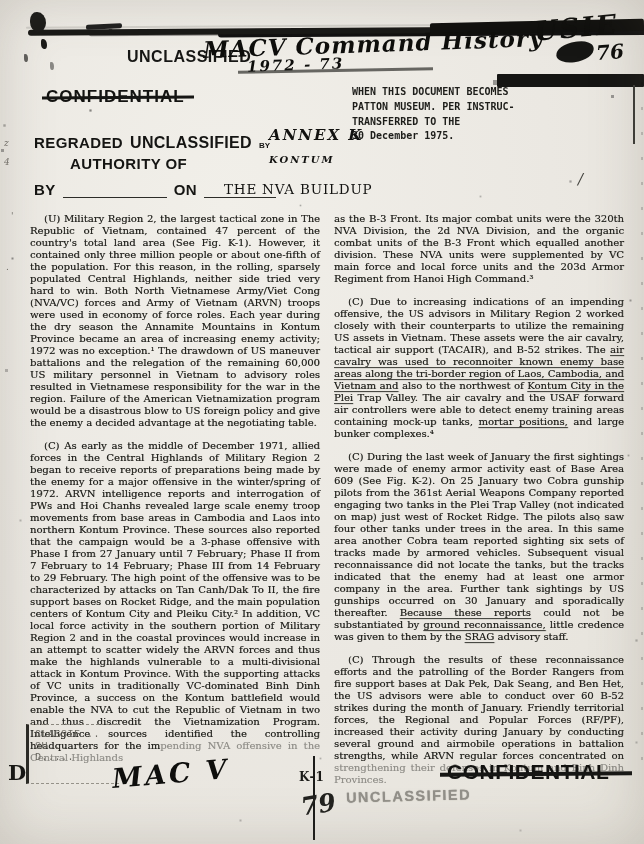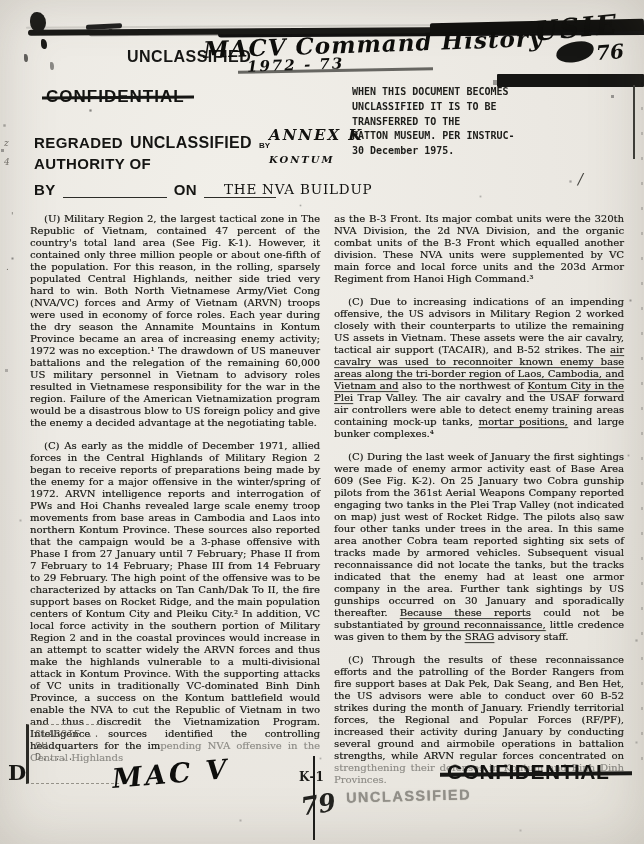--- a/index.html
+++ b/index.html
@@ -48,21 +48,21 @@
   .strike-top{left:42px;top:96px;width:152px;height:2.6px;transform:rotate(-.3deg);}
   .notice{left:352px;top:85px;width:276px;font-family:"DejaVu Sans Mono",monospace;font-weight:bold;
     font-size:10px;line-height:14.8px;color:#1d1d1a;border-right:2px solid #3c3c38;padding-right:5px;}
   .annex{left:269px;top:126px;font-weight:bold;font-style:italic;font-size:15px;letter-spacing:2px;color:#121210;}
   .kontum{left:269px;top:154px;font-weight:bold;font-style:italic;font-size:10px;letter-spacing:2px;color:#121210;}
   .regrade{left:34px;top:134px;font-family:"Liberation Sans",sans-serif;color:#151513;}
   .regrade .row{display:flex;align-items:baseline;gap:7px;}
   .regrade .sm{font-size:15px;font-weight:bold;letter-spacing:.4px;}
   .regrade .lg{font-size:16px;font-weight:bold;letter-spacing:.3px;}
   .regrade .xs{font-size:8px;font-weight:bold;}
-  .regrade .r2{margin-top:3px;}
+  .regrade .r2{margin-top:3px;margin-left:36px;}
   .regrade .r3{margin-top:9px;align-items:flex-end;}
   .blank{display:inline-block;border-bottom:1.4px solid #2c2c28;height:9px;}
   .b1{width:104px;} .b2{width:72px;}
   .section-heading{left:224px;top:181px;font-weight:normal;font-size:13.5px;letter-spacing:.8px;color:#131311;}
   .slash-mark{left:578px;top:170px;font-style:italic;font-size:15px;color:#44443f;}
 
   
   .cols{left:30px;top:213px;width:594px;display:flex;gap:14px;}
   .col{width:290px;text-align:justify;font-size:10px;line-height:12px;color:#20201c;
     text-shadow:.3px .2px .3px rgba(32,32,28,.55);}
@@ -108,23 +108,22 @@
 
   <div class="abs unclassified-top">UNCLASSIFIED</div>
   <div class="abs hw hw-title">MACV Command History</div>
   <div class="abs hw hw-year">1972 - 73</div>
   <div class="abs hw hw-usie">USIE</div>
   <div class="abs hw hw-76">76</div>
   <div class="abs confidential-top">CONFIDENTIAL</div>
   <div class="abs strike strike-top"></div>
   <div class="abs notice">
       <div>WHEN THIS DOCUMENT BECOMES</div>
-      <div>UNCLASSIFIED IT IS TO BE</div>
+      <div>PATTON MUSEUM.  PER INSTRUC-</div>
       <div>TRANSFERRED TO THE</div>
-      <div>PATTON MUSEUM.  PER INSTRUC-</div>
       <div>30 December 1975.</div>
     </div>
   <div class="abs annex">ANNEX K</div>
   <div class="abs kontum">KONTUM</div>
 
   <div class="abs regrade">
     <div class="row r1">
       <span class="sm">REGRADED</span>
       <span class="lg">UNCLASSIFIED</span>
       <span class="xs">BY</span>

